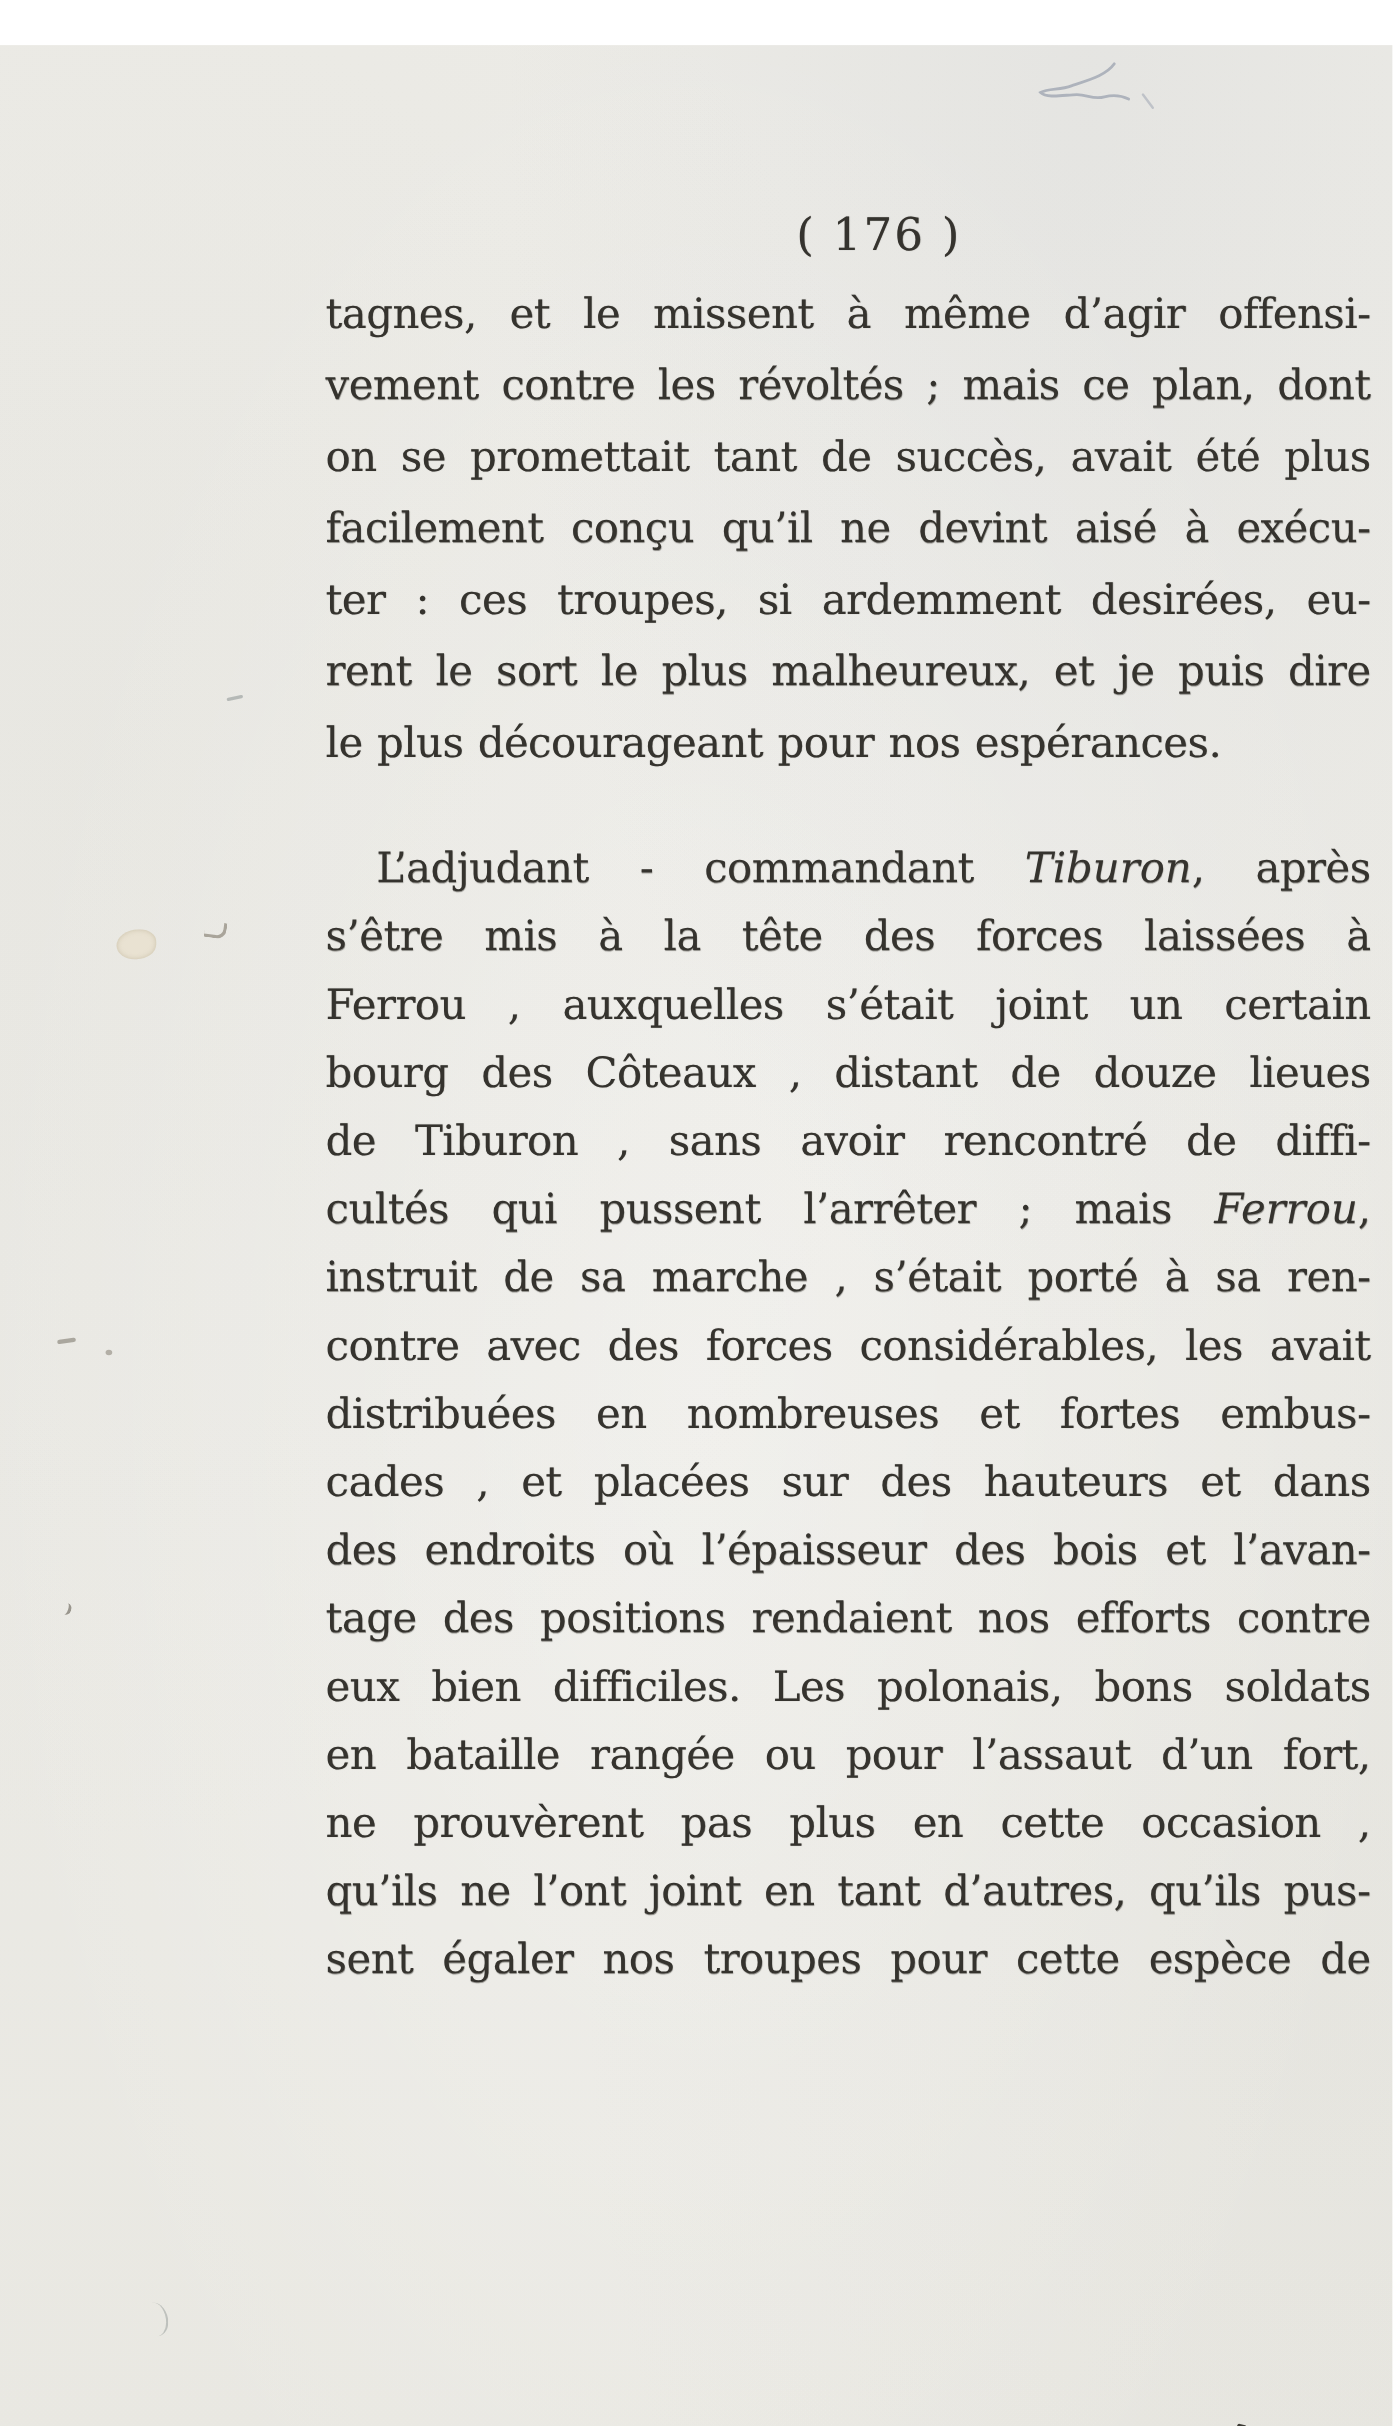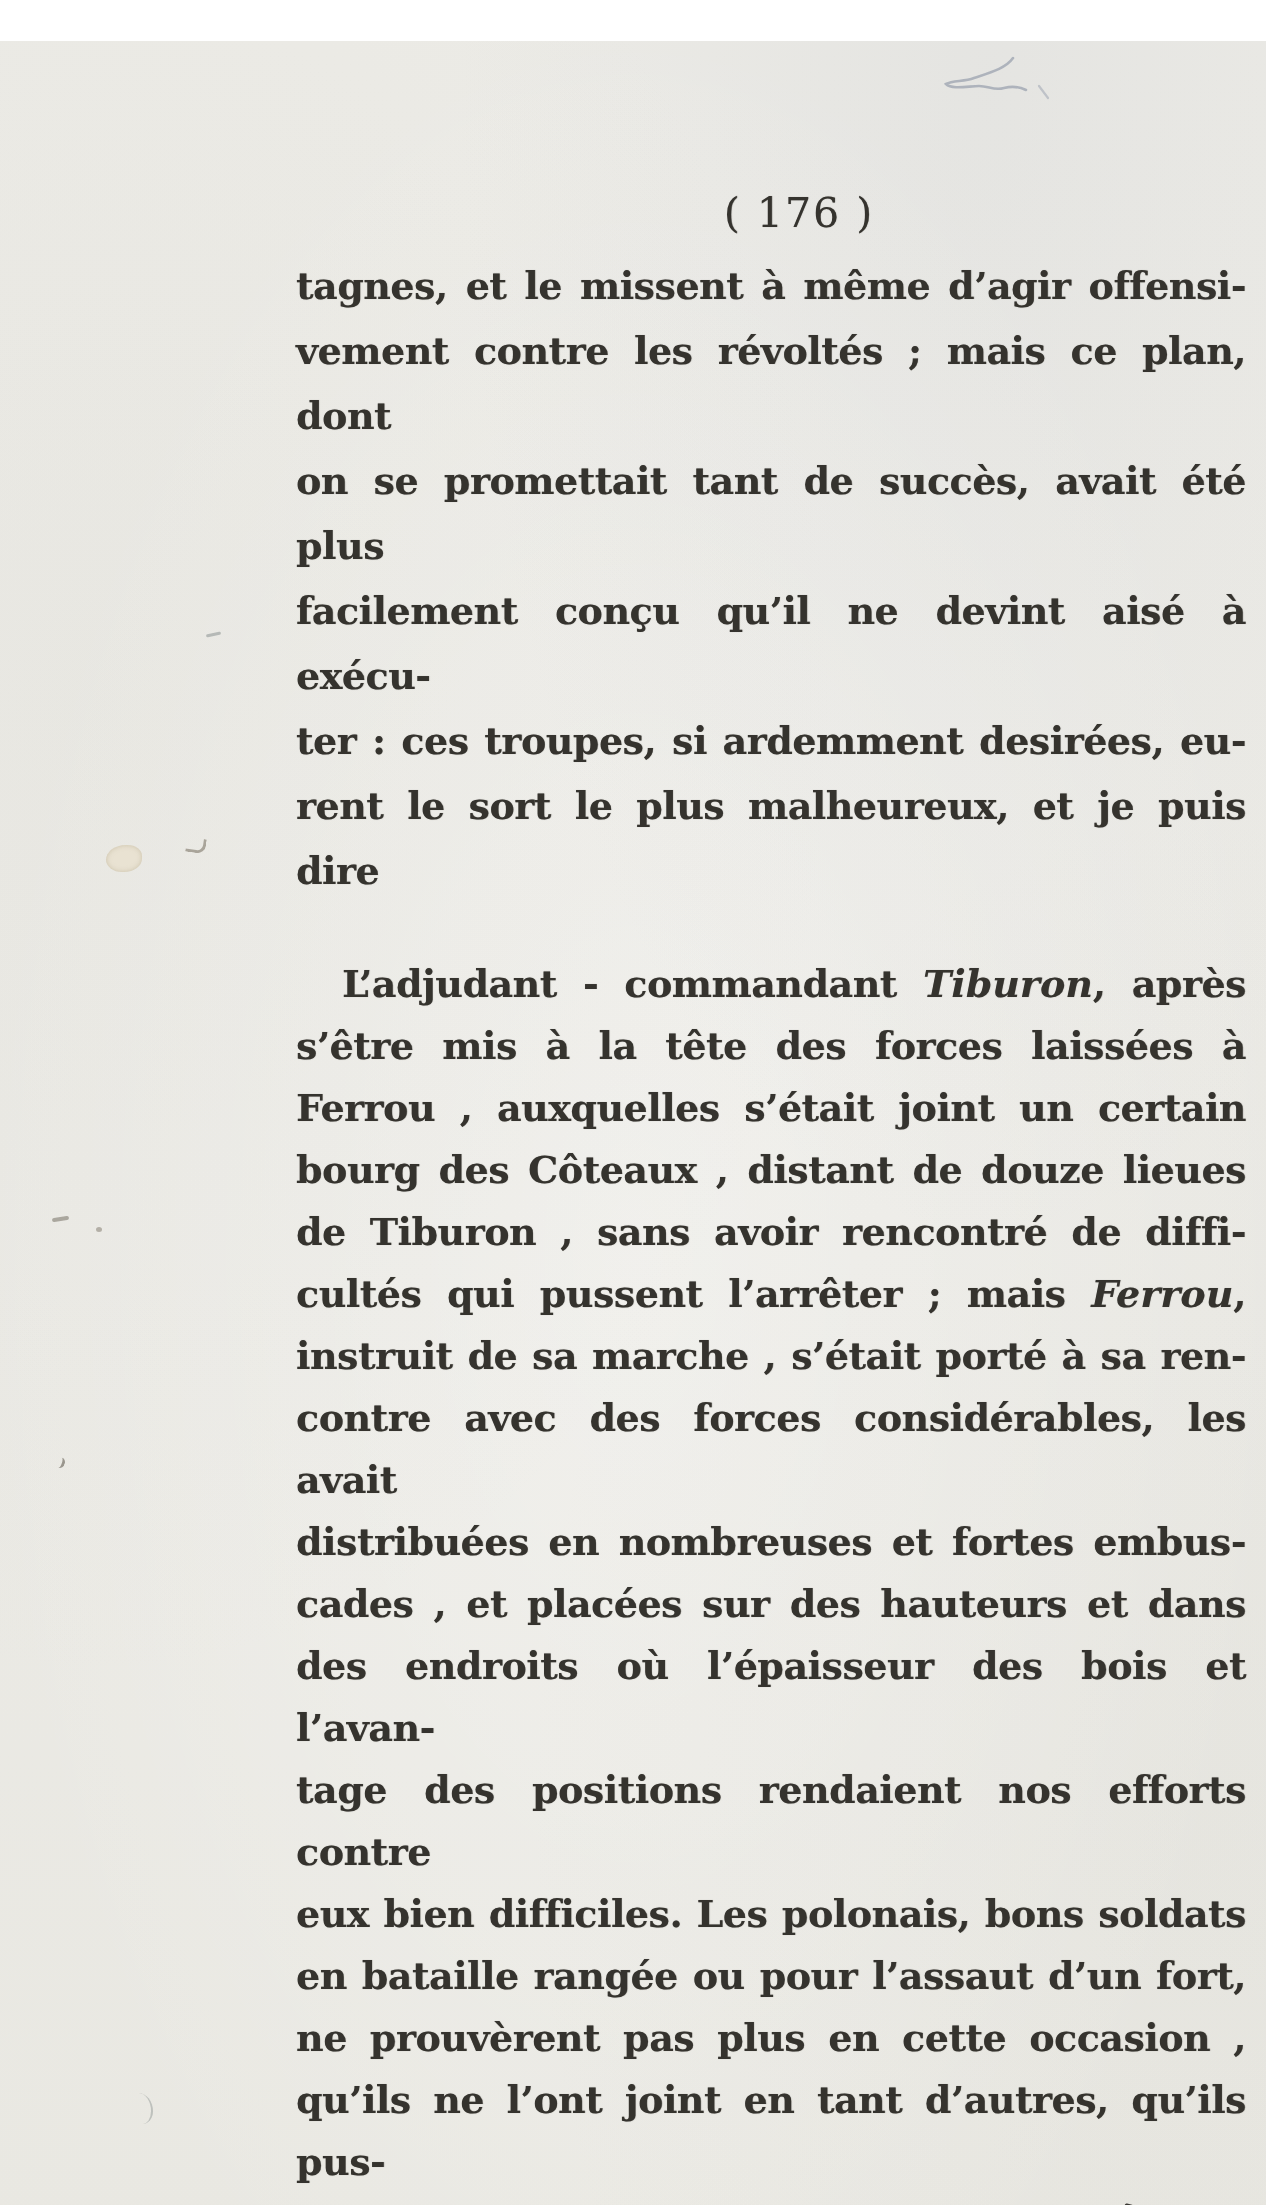--- a/index.html
+++ b/index.html
@@ -35,21 +35,20 @@
     word-spacing:1.5px;
     text-shadow:0.3px 0.3px 0.7px rgba(53,51,46,0.50);
   }
   .para1 .line{line-height:65px;}
   .para2{margin-top:50px;}
   .para2 .line{line-height:62px;}
   .line{
     text-align:justify;
     text-align-last:left;
     white-space:normal;
-    font-weight:bold;
   }
   .line.full{text-align-last:justify;}
   .line.indent{text-indent:46px;}
   .it{font-style:italic;letter-spacing:0;}
   
   .squiggle{position:absolute;left:933px;top:14px;width:126px;height:58px;opacity:.62;}
   .ink-dot{
     position:absolute;left:1124px;top:2163px;width:9px;height:9px;
     background:var(--dot,#3b3933);border-radius:2px;transform:rotate(14deg);
   }
@@ -107,20 +106,21 @@
   <div class="pagenum">( 176 )</div>
 
   <div class="text-block">
       <div class="para para1">
         <div class="line full"><span>tagnes, et le missent à même d’agir offensi-</span></div>
         <div class="line full"><span>vement contre les révoltés ; mais ce plan, dont</span></div>
         <div class="line full"><span>on se promettait tant de succès, avait été plus</span></div>
         <div class="line full"><span>facilement conçu qu’il ne devint aisé à exécu-</span></div>
         <div class="line full"><span>ter : ces troupes, si ardemment desirées, eu-</span></div>
         <div class="line full"><span>rent le sort le plus malheureux, et je puis dire</span></div>
+        <div class="line"><span>le plus décourageant pour nos espérances.</span></div>
       </div>
       <div class="para para2">
         <div class="line full indent"><span>L’adjudant - commandant </span><span class="it">Tiburon</span><span>, après</span></div>
         <div class="line full"><span>s’être mis à la tête des forces laissées à</span></div>
         <div class="line full"><span>Ferrou , auxquelles s’était joint un certain</span></div>
         <div class="line full"><span>bourg des Côteaux , distant de douze lieues</span></div>
         <div class="line full"><span>de Tiburon , sans avoir rencontré de diffi-</span></div>
         <div class="line full"><span>cultés qui pussent l’arrêter ; mais </span><span class="it">Ferrou</span><span>,</span></div>
         <div class="line full"><span>instruit de sa marche , s’était porté à sa ren-</span></div>
         <div class="line full"><span>contre avec des forces considérables, les avait</span></div>

